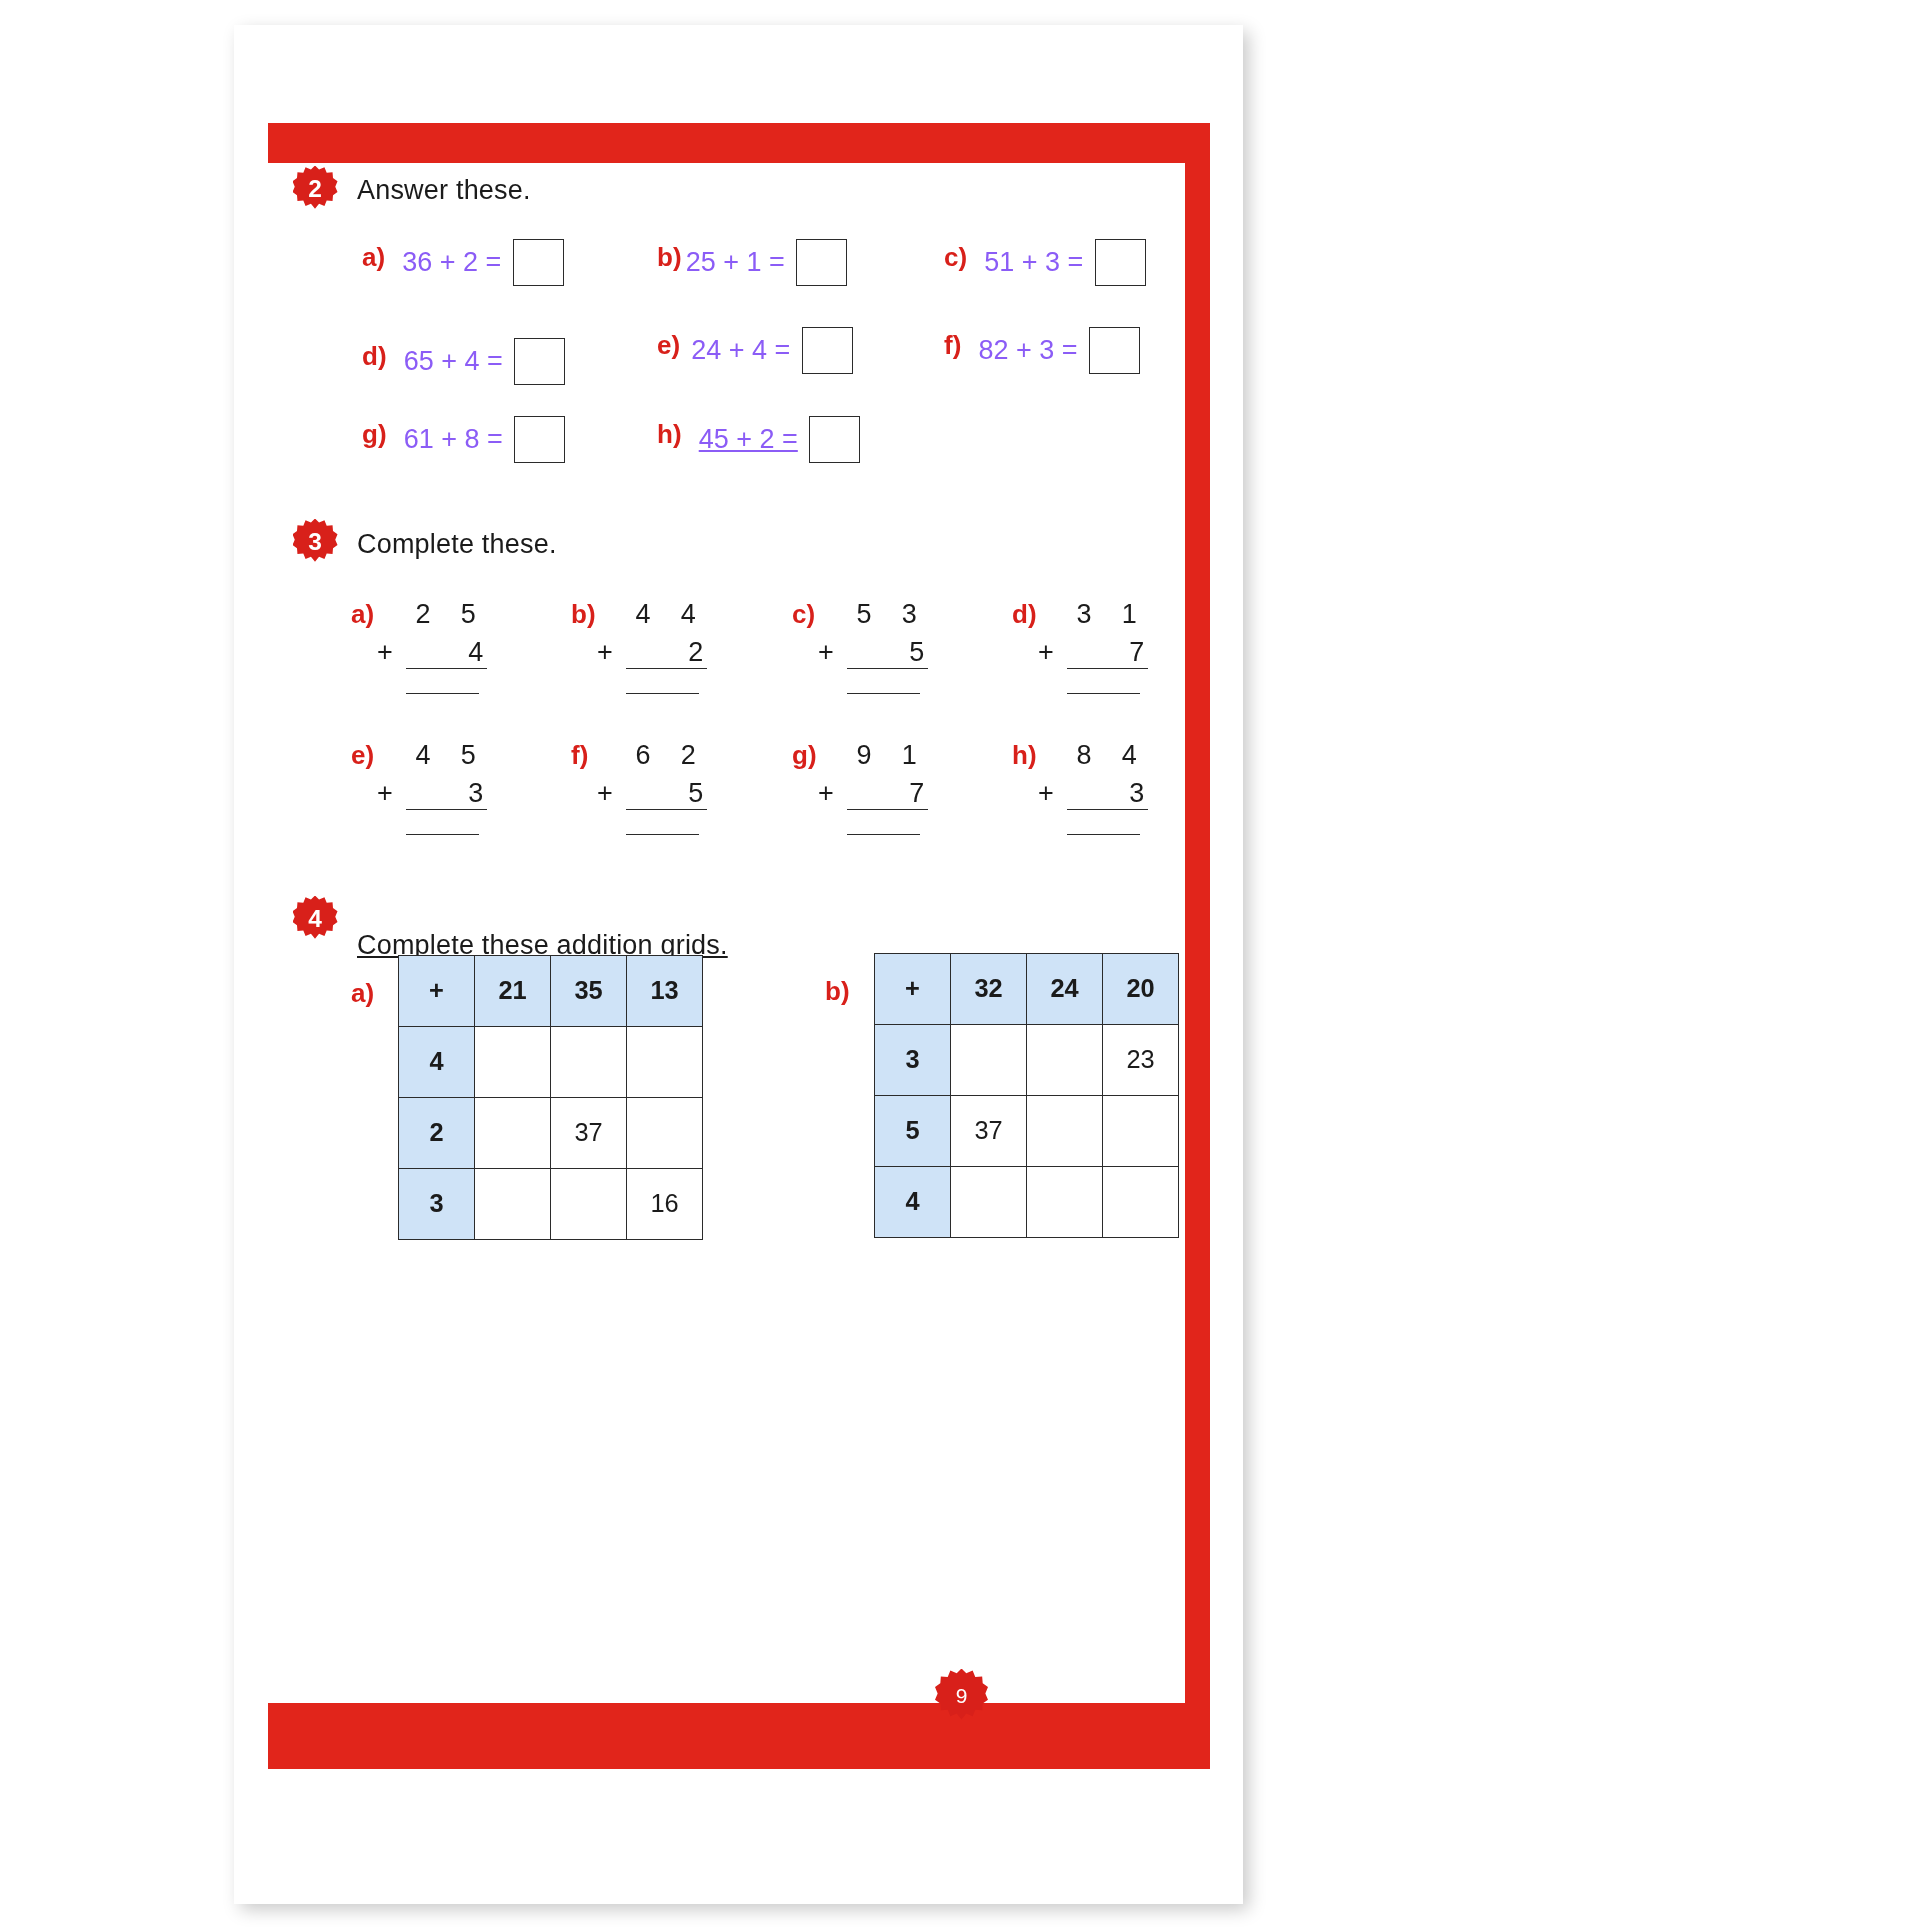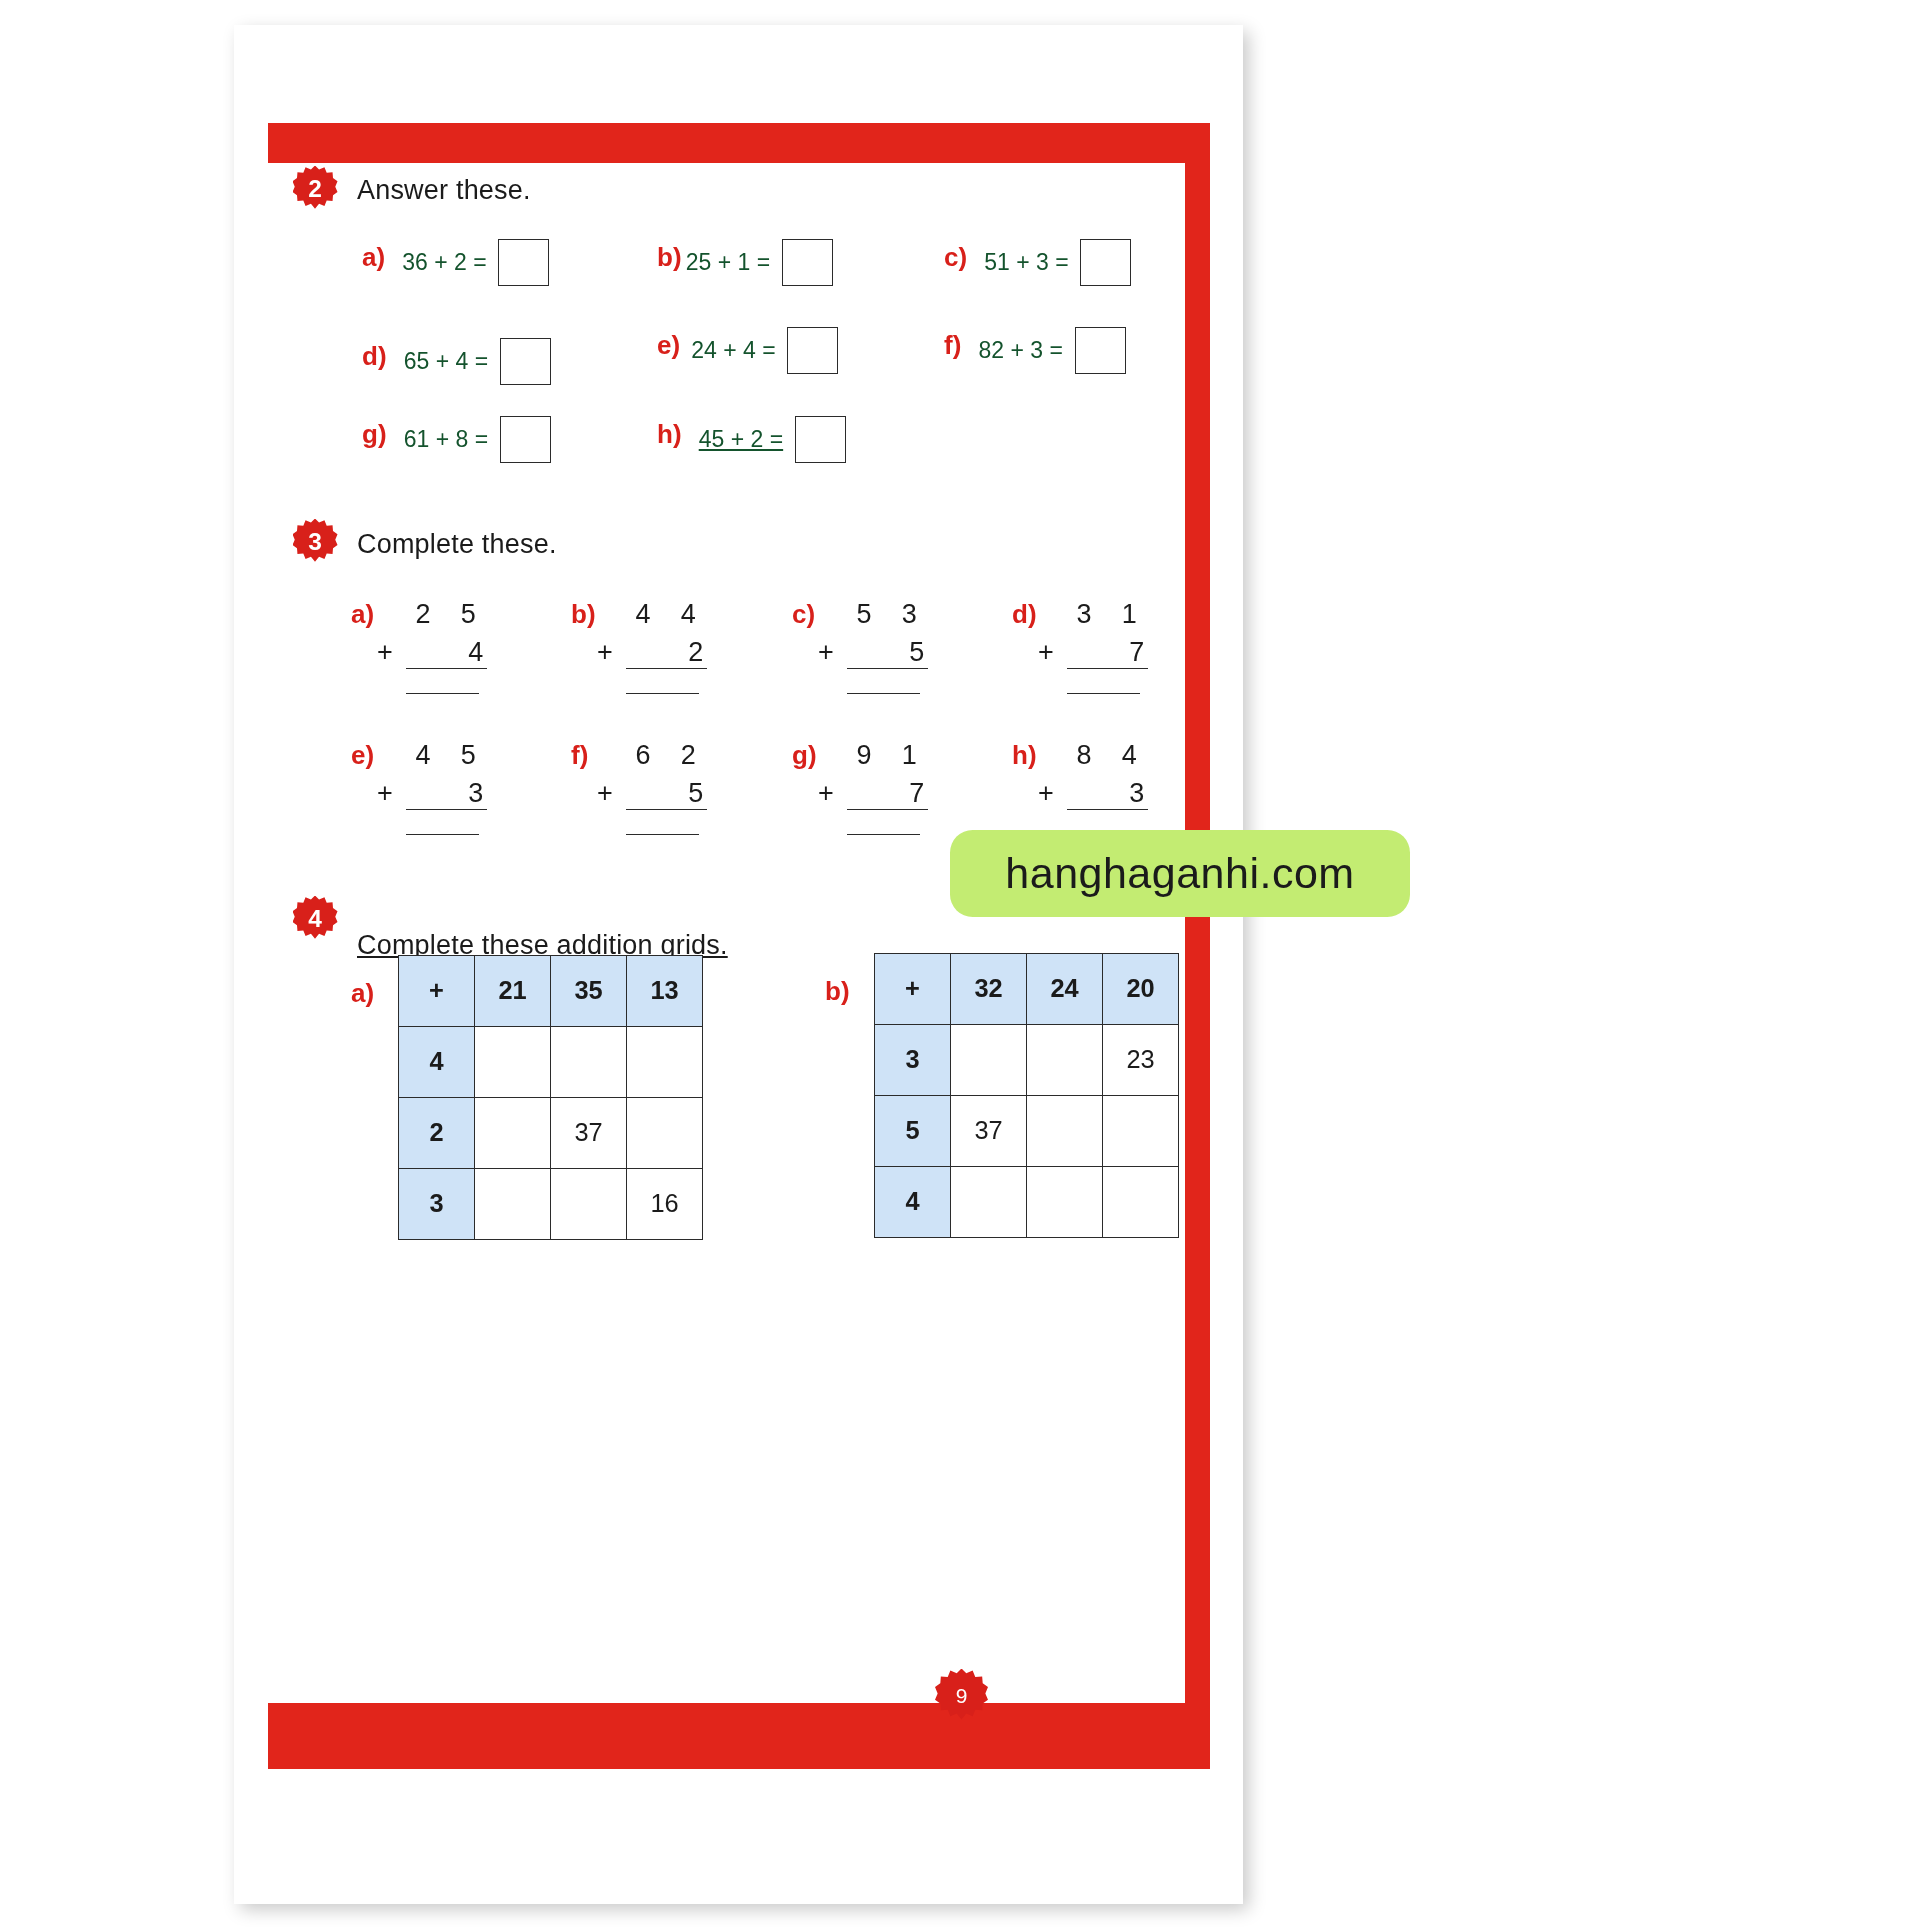--- a/index.html
+++ b/index.html
@@ -89,22 +89,22 @@
   .letter {
     color: #d8201a;
     font-weight: bold;
     font-size: 26px;
   }
 
   
   #ex2 { position: absolute; left: 0; top: 0; width: 917px; }
   .q2-item { position: absolute; white-space: nowrap; }
   .q2-item .expr {
-    font-size: 23px;
-    color: #14532d;
+    font-size: 27px;
+    color: #8b5cf6;
     vertical-align: middle;
   }
   .ansbox {
     display: inline-block;
     width: 49px;
     height: 45px;
     border: 1.9px solid #2b2b2b;
     vertical-align: middle;
     margin-left: 7.5px;
     background: #ffffff;
@@ -391,18 +391,17 @@
           <td></td>
           <td></td>
           <td></td>
         </tr>
       </tbody>
         </table>
     </section>
 
   </div>
 
-  <div id="watermark">hanghaganhi.com</div>
 
   <div id="page-num">9</div>
 
 </div>
 
 
 </body></html>

